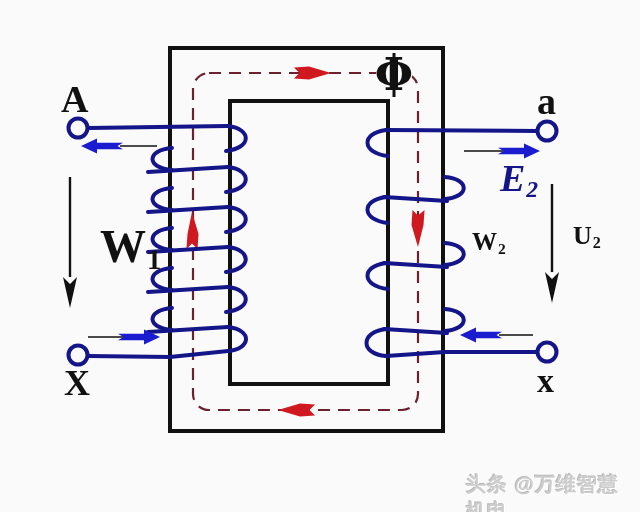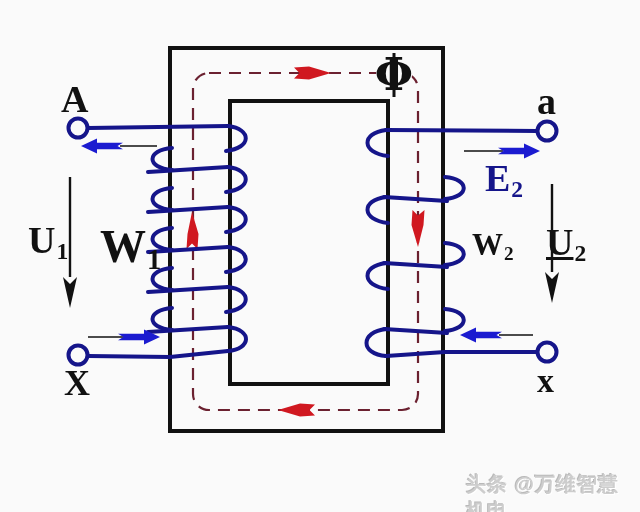--- a/index.html
+++ b/index.html
@@ -122,31 +122,28 @@
       <line class="uline" x1="552" y1="184" x2="552" y2="272"></line>
       <polygon class="uhead" points="552,303 545,272 552,279 559,272"></polygon>
     </g>
   </svg>
 
   <div class="lbl" style="left:61px;top:80px;font-size:38px;">A</div>
   <div class="lbl" style="left:64px;top:365px;font-size:36px;">X</div>
   <div class="lbl" style="left:537px;top:82px;font-size:38px;">a</div>
   <div class="lbl" style="left:537px;top:364px;font-size:34px;">x</div>
 
-  <div class="lbl emf" style="left:485px;top:159px;font-size:38px;">
+  <div class="lbl emf" style="left:500px;top:159px;font-size:38px;font-style:italic;">
     <span>E</span><sub>2</sub>
   </div>
 
-  <div class="lbl" style="left:28px;top:221px;font-size:38px;">
-    <span>U</span><sub>1</sub>
-  </div>
   <div class="lbl" style="left:100px;top:224px;font-size:46px;">
     <span>W</span><sub>1</sub>
   </div>
-  <div class="lbl" style="left:472px;top:229px;font-size:31px;">
+  <div class="lbl" style="left:472px;top:229px;font-size:25px;">
     <span>W</span><sub>2</sub>
   </div>
-  <div class="lbl" style="left:546px;top:223px;font-size:38px;text-decoration:underline;">
+  <div class="lbl" style="left:573px;top:223px;font-size:26px;">
     <span>U</span><sub>2</sub>
   </div>
 
   <div id="watermark">头条 @万维智慧机电</div>
 </div>
 
 </body></html>

